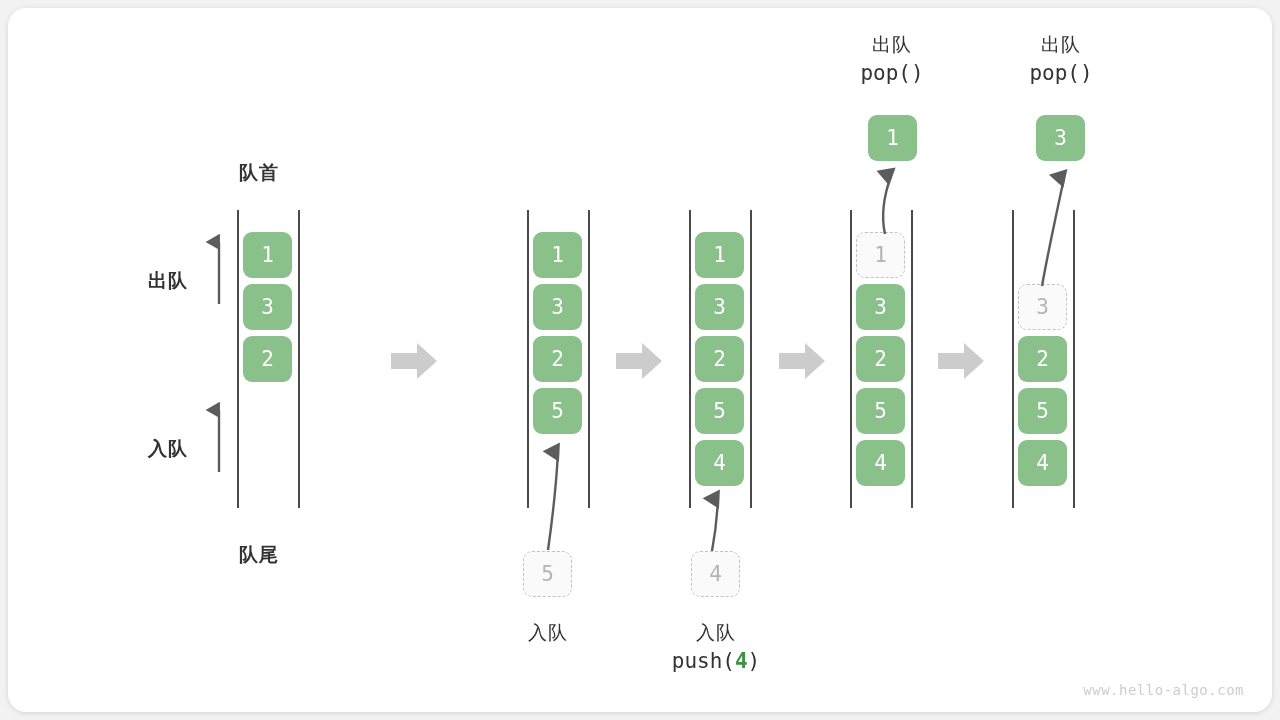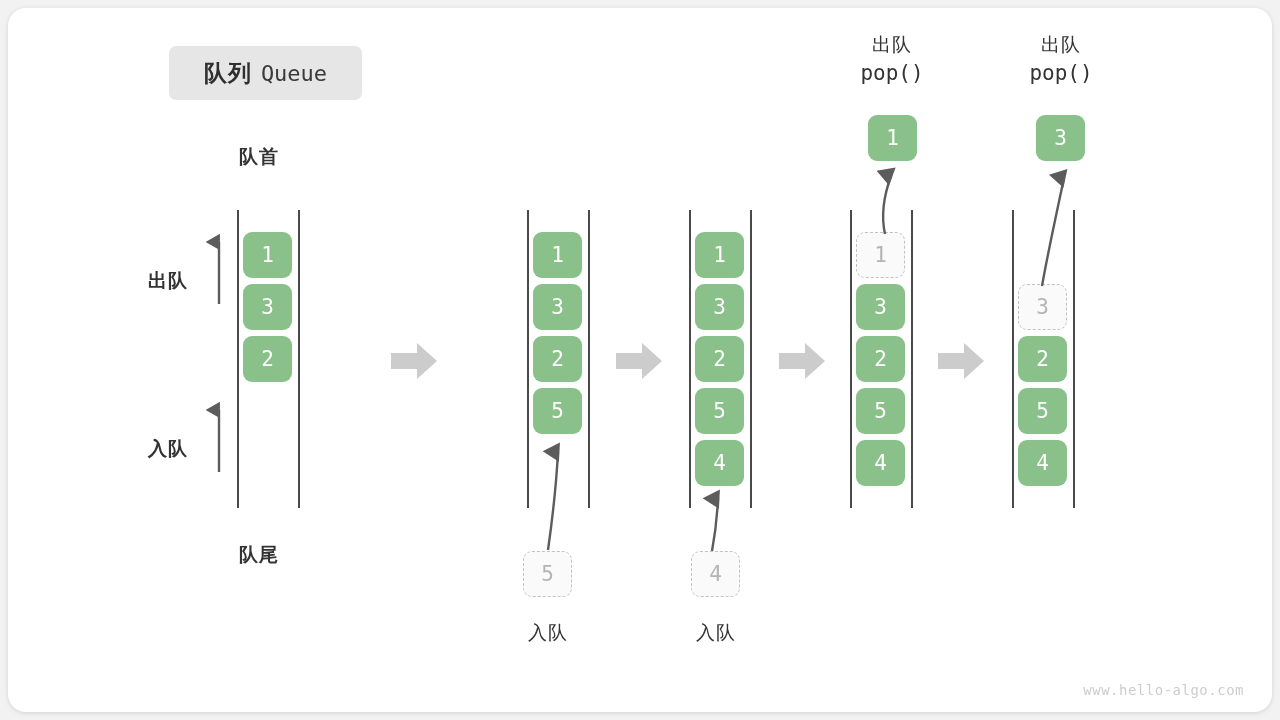--- a/index.html
+++ b/index.html
@@ -138,26 +138,22 @@
     letter-spacing: 0.5px;
   }
   svg { display: block; overflow: visible; }
 </style>
 </head>
 <body>
 
 <div id="stage">
   <div class="card"></div>
 
-  <div class="title-badge">
-    <span class="title-cn">队列</span>
-    <span class="title-en">Queue</span>
-  </div>
-
-  <div class="edge-label" style="left:239px; top:144px;">队首</div>
+
+  <div class="edge-label" style="left:239px; top:160px;">队首</div>
   <div class="edge-label" style="left:239px; top:542px;">队尾</div>
 
   <div class="dir-label" style="left:148px; top:268px;">出队</div>
   <div class="dir-label" style="left:148px; top:436px;">入队</div>
 
   <svg class="abs" style="left:206px; top:232px;" width="26" height="76">
     <defs>
       <marker id="upArrow" markerWidth="7" markerHeight="7" refX="3.4" refY="5.6" orient="auto" markerUnits="strokeWidth">
         <path d="M0,6 L3.4,0 L6.8,6 Z" fill="#5c5c5c"></path>
       </marker>
@@ -220,20 +216,21 @@
     <div class="cell filled" style="left:6px; top:178px;">5</div>
     <div class="cell filled" style="left:6px; top:230px;">4</div>
   </div>
 
   <svg class="abs" style="left:698px; top:485px;" width="50" height="70">
     <path d="M14,66 C17,50 19,34 20,14" fill="none" stroke="#5c5c5c" stroke-width="2.4" marker-end="url(#curveArrow)"></path>
   </svg>
   <div class="cell ghost" style="left:691px; top:551px;">4</div>
   <div class="op-caption" style="left:616px; top:620px; width:200px;">
     <div class="op-cn">入队</div>
+    <div class="op-code"><span>push(</span><span class="num">4</span><span>)</span></div>
   </div>
 
   <div class="col" style="left:850px; top:210px;">
     <div class="rail" style="left:0px; top:0px; height:298px;"></div>
     <div class="rail" style="left:61px; top:0px; height:298px;"></div>
     <div class="cell ghost" style="left:6px; top:22px;">1</div>
     <div class="cell filled" style="left:6px; top:74px;">3</div>
     <div class="cell filled" style="left:6px; top:126px;">2</div>
     <div class="cell filled" style="left:6px; top:178px;">5</div>
     <div class="cell filled" style="left:6px; top:230px;">4</div>

